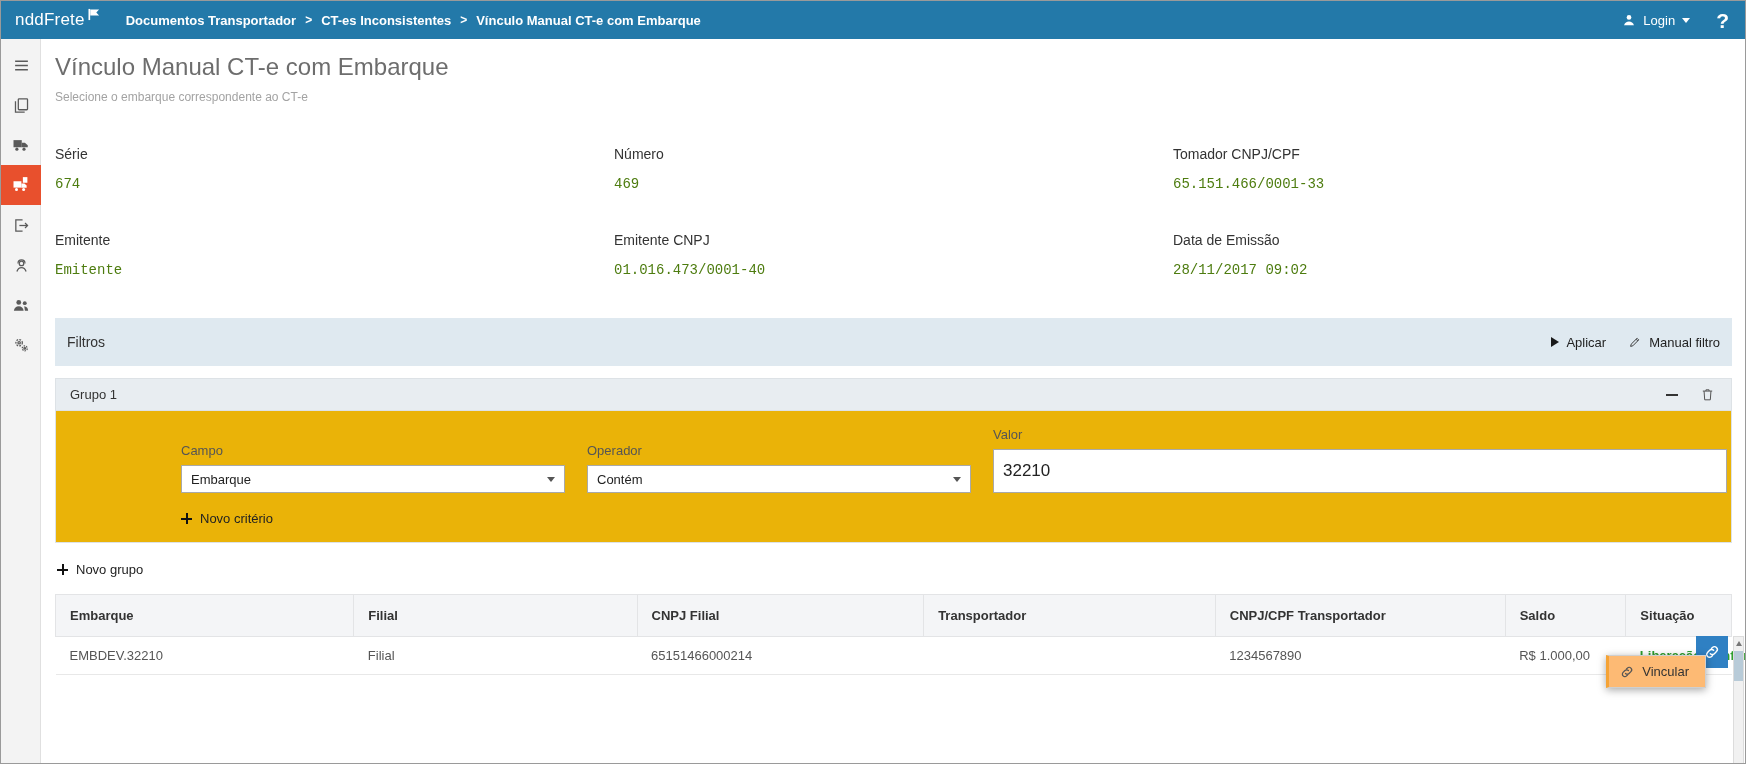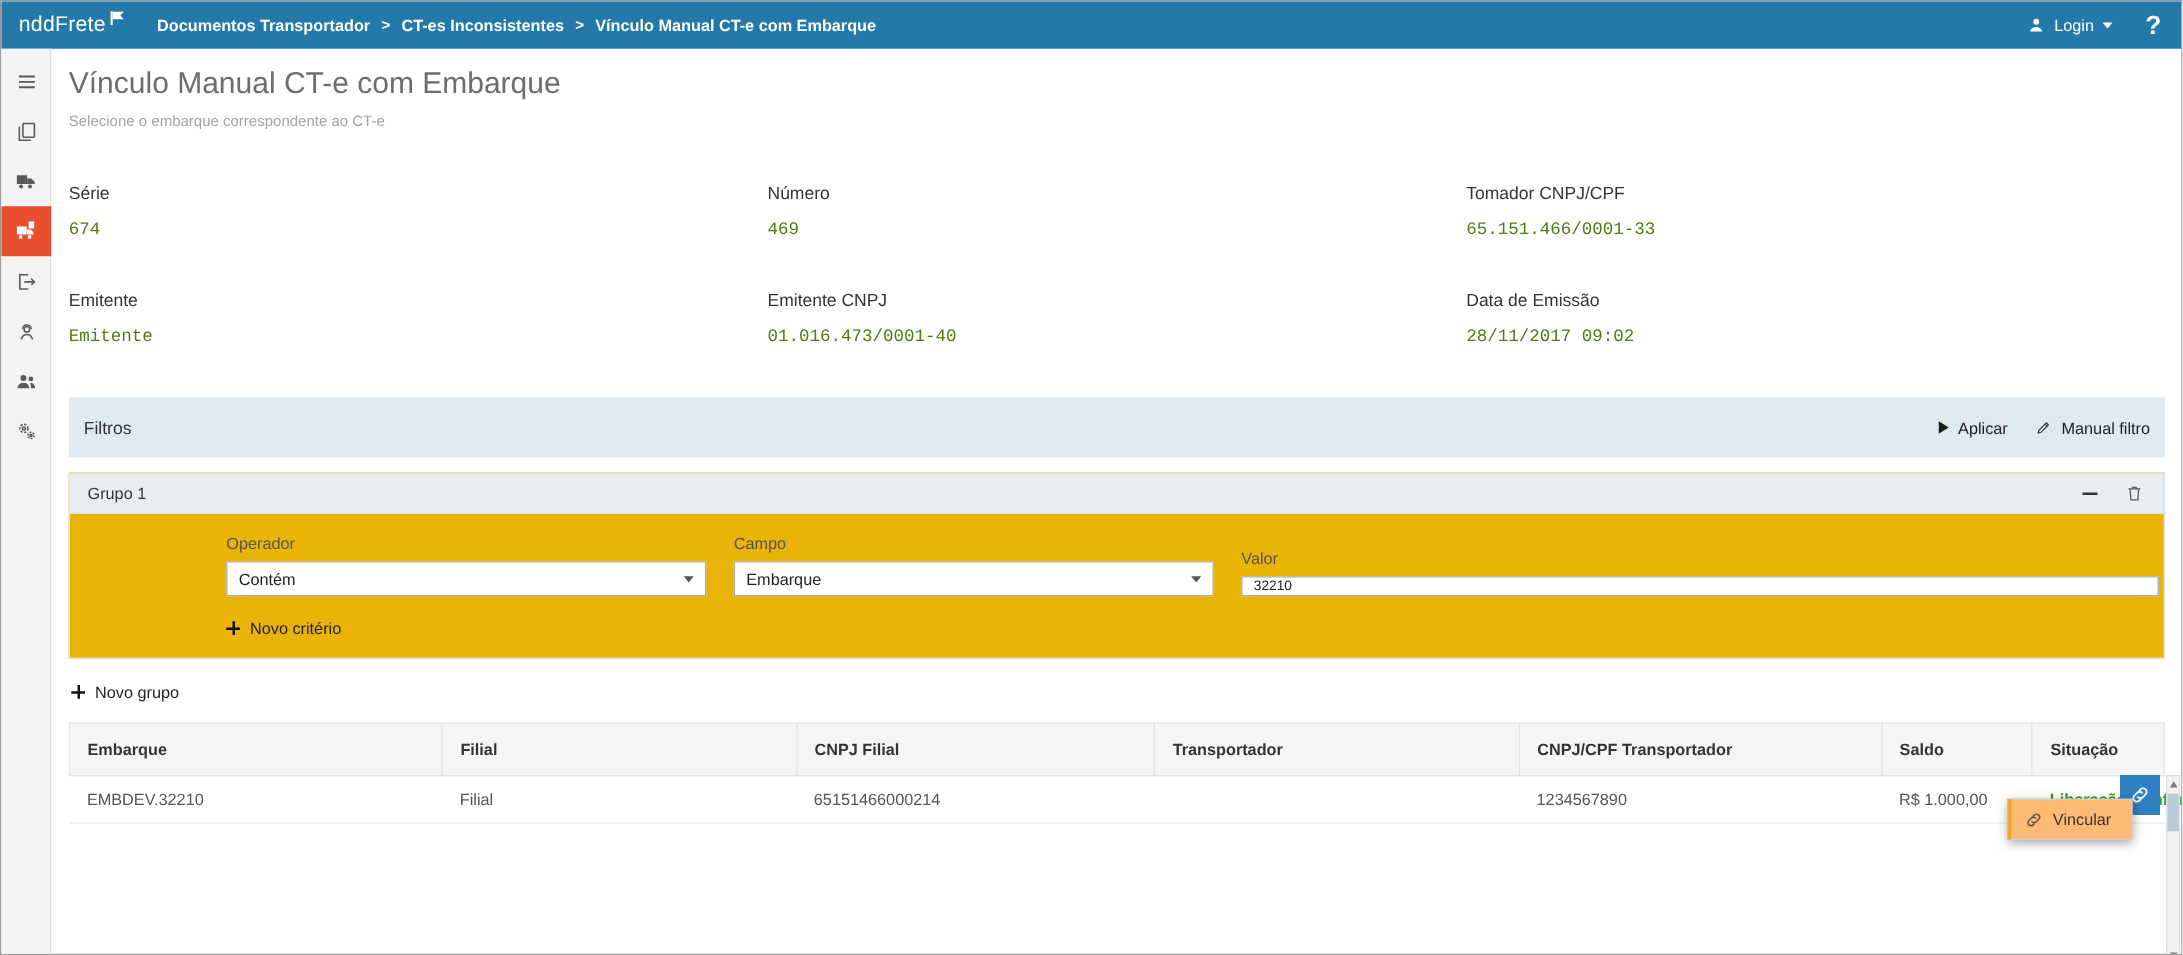--- a/index.html
+++ b/index.html
@@ -63,21 +63,21 @@
   .group-body { padding:16px 4px 16px 125px; }
   .criteria-row { display:flex; gap:22px; align-items:flex-end; }
   .f-field { display:flex; flex-direction:column; }
   .f-label { font-size:13px; color:#555; margin-bottom:7px; }
   .select { width:384px; height:28px; background:#fff; border:1px solid #a9a9a9; display:flex;
             align-items:center; justify-content:space-between; padding:0 9px; font-size:13px; color:#222;
             cursor:pointer; }
   .dd-arrow { width:0; height:0; border-left:4px solid transparent; border-right:4px solid transparent;
               border-top:5px solid #555; }
   .f-grow { flex:1; }
-  .text-input { height:16px; border:1px solid #a9a9a9; padding:0 9px; font-size:11px; color:#222;
+  .text-input { height:44px; border:1px solid #a9a9a9; padding:0 9px; font-size:17px; color:#222;
                 font-family:inherit; width:100%; }
 
   .add-link { display:flex; align-items:center; gap:8px; background:none; border:none; cursor:pointer;
               font-size:13px; color:#222; font-family:inherit; }
   .group-body .add-link { margin-top:18px; }
   .novo-grupo { margin:19px 0 17px 2px; }
   .plus-icon { position:relative; width:11px; height:11px; display:inline-block; }
   .plus-icon::before { content:""; position:absolute; left:0; right:0; top:4.5px; height:2px; background:#111; }
   .plus-icon::after  { content:""; position:absolute; top:0; bottom:0; left:4.5px; width:2px; background:#111; }
 
@@ -268,30 +268,30 @@
               <button class="icon-btn">
                 <svg width="15" height="15" viewBox="0 0 24 24">
                   <path d="M4.5 6.5h15M9.5 6.5V4.5h5v2M6.5 6.5l1 14h9l1-14" fill="none" stroke="#555" stroke-width="1.6"></path>
                 </svg>
               </button>
             </div>
           </div>
           <div class="group-body">
             <div class="criteria-row">
               <div class="f-field">
-                <span class="f-label">Operador</span>
+                <span class="f-label">Campo</span>
                 <div class="select">
-                  <span>Contém</span>
+                  <span>Embarque</span>
                   <span class="dd-arrow"></span>
                 </div>
               </div>
               <div class="f-field">
-                <span class="f-label">Campo</span>
+                <span class="f-label">Operador</span>
                 <div class="select">
-                  <span>Embarque</span>
+                  <span>Contém</span>
                   <span class="dd-arrow"></span>
                 </div>
               </div>
               <div class="f-field f-grow">
                 <span class="f-label">Valor</span>
                 <input class="text-input" type="text" value="32210" style="">
               </div>
             </div>
             <button class="add-link">
               <span class="plus-icon"></span>

